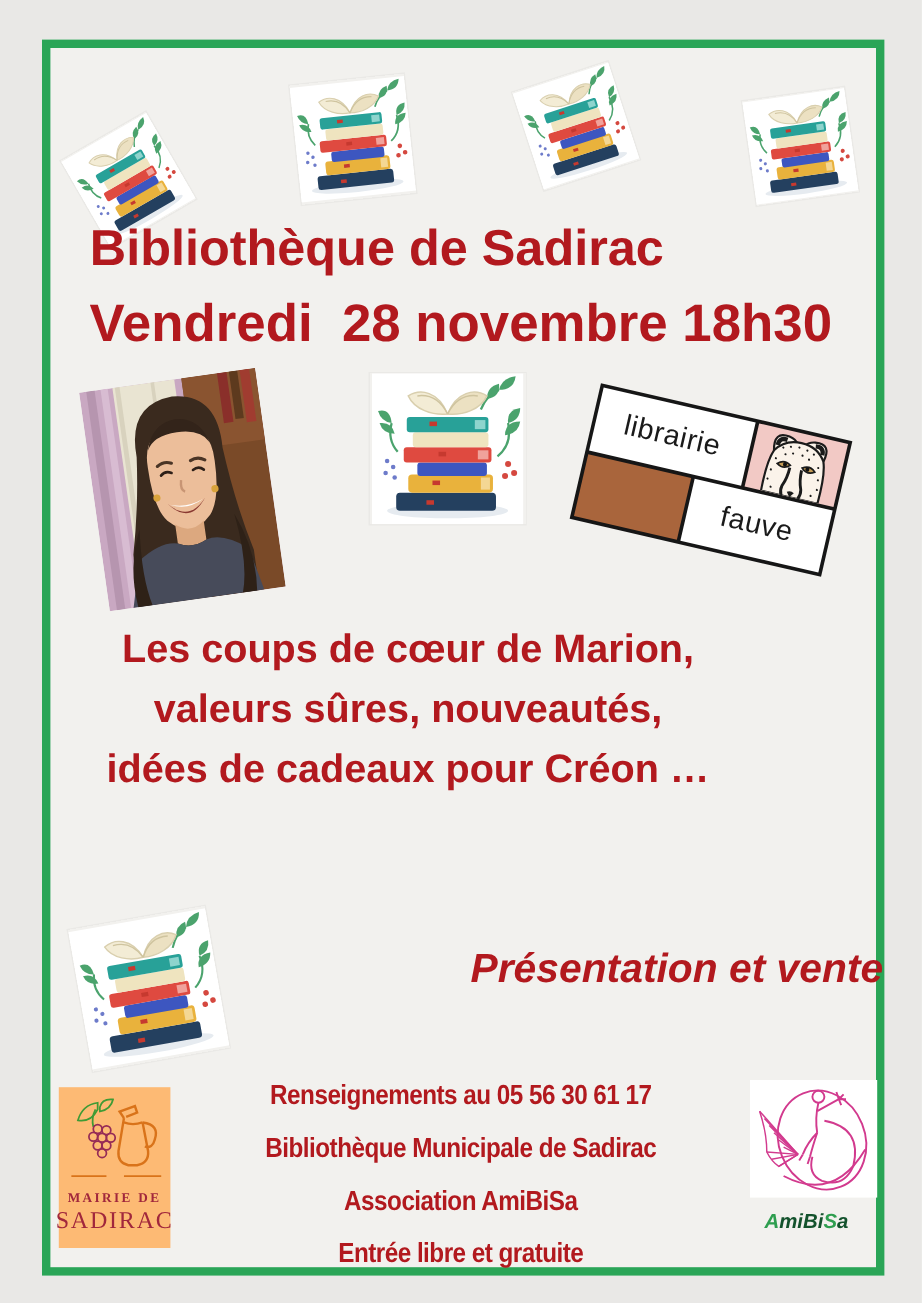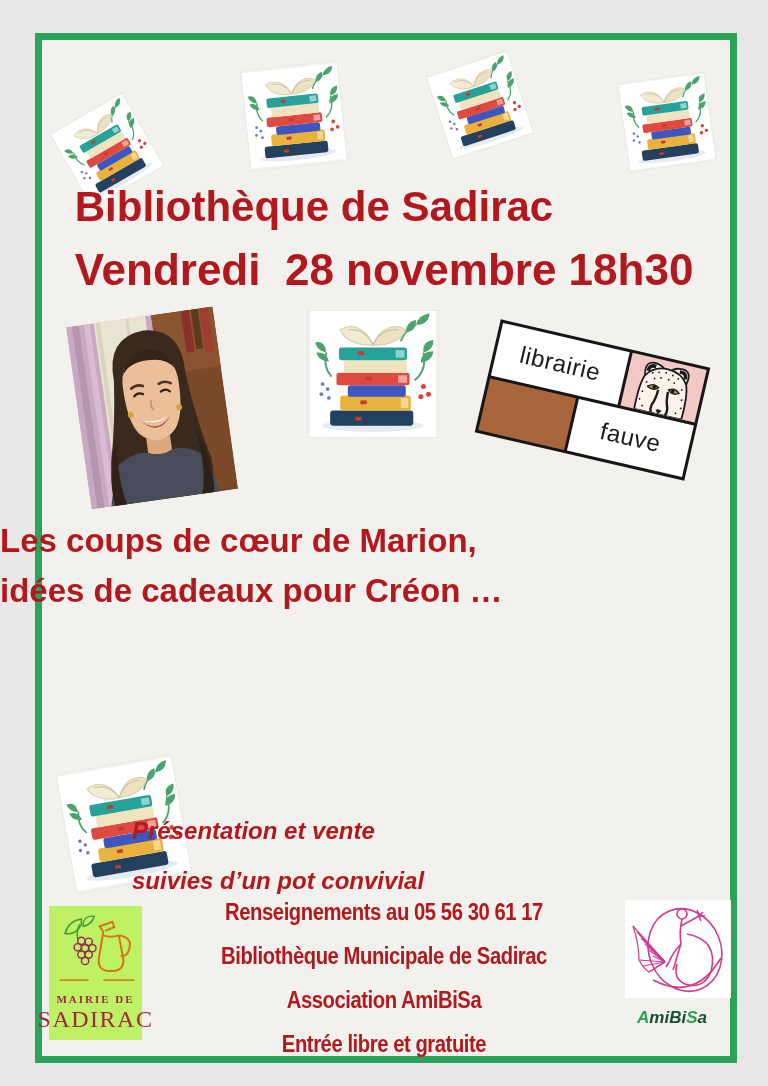--- a/index.html
+++ b/index.html
@@ -6,40 +6,40 @@
   body{background:#e9e8e6;font-family:"Liberation Sans",sans-serif;}
   .page{position:relative;width:768px;height:1086px;background:#e9e8e6;overflow:hidden;}
   .poster{position:absolute;left:35px;top:33px;width:702px;height:1030px;
           border:7px solid #2aa557;background:#f2f1ee;box-sizing:border-box;}
   .abs{position:absolute;}
   .stack{position:absolute;box-shadow:0 0 0 1px rgba(0,0,0,0.03);}
   .stack svg{display:block;width:100%;height:100%;}
   .red{color:#b2191e;}
   .title1{left:0;top:170px;width:628px;text-align:center;font-size:42px;font-weight:bold;margin-top:13px;}
   .title2{left:0;top:221px;width:768px;text-align:center;font-size:44px;font-weight:bold;white-space:pre;margin-top:24px;}
-  .bodyblock{left:0;top:516px;width:680px;font-size:33px;font-weight:bold;line-height:50px;}
-  .eventblock{left:132px;top:806px;width:604px;text-align:left;font-size:24px;font-weight:bold;font-style:italic;line-height:50px;}
+  .bodyblock{left:0;top:516px;width:680px;text-align:center;font-size:33px;font-weight:bold;line-height:50px;}
+  .eventblock{left:132px;top:782px;width:604px;text-align:right;font-size:34px;font-weight:bold;font-style:italic;line-height:50px;}
   .infoblock{left:33px;top:890px;width:702px;text-align:center;font-size:23px;font-weight:bold;line-height:44px;letter-spacing:-0.5px;transform:scaleX(.88);transform-origin:50% 0;}
   .photo{left:78px;top:316px;width:148px;height:184px;transform:rotate(-8deg);}
   .photo svg{display:block;width:100%;height:100%;}
   
   .fauve{left:485px;top:342px;width:215px;height:116px;transform:rotate(13deg);
          background:#161616;padding:3px;box-sizing:border-box;display:flex;flex-direction:column;gap:3px;}
   .frow{display:flex;gap:3px;flex:1;min-height:0;}
   .fcell{display:flex;align-items:center;justify-content:center;}
   .f-librairie{flex:0 0 62%;background:#fff;font-size:24px;color:#1a1a1a;letter-spacing:0.5px;}
   .f-cheetah{flex:1 1 auto;background:#f2c9c5;position:relative;overflow:hidden;}
   .f-cheetah svg{position:absolute;left:0;bottom:-1px;width:100%;}
   .f-brown{flex:0 0 42%;background:#a9653c;}
   .f-fauve{flex:1 1 auto;background:#fff;font-size:24px;color:#1a1a1a;letter-spacing:0.5px;}
   
-  .mairie{left:49px;top:906px;width:93px;height:134px;background:#bef264;display:flex;flex-direction:column;align-items:center;}
+  .mairie{left:49px;top:906px;width:93px;height:134px;background:#fdba74;display:flex;flex-direction:column;align-items:center;}
   .mairie svg{display:block;width:84px;height:84px;margin-top:2px;}
   .mairie-t1{font-family:"Liberation Serif",serif;color:#a1273c;font-size:11px;letter-spacing:2px;font-weight:bold;margin-top:1px;}
-  .mairie-t2{font-family:"Liberation Serif",serif;color:#a1273c;font-size:24px;letter-spacing:1.5px;margin-top:1px;}
+  .mairie-t2{font-family:"Liberation Serif",serif;color:#a1273c;font-size:20px;letter-spacing:1.5px;margin-top:1px;}
   
   .amibisa-box{left:625px;top:900px;width:106px;height:98px;background:#fff;}
   .amibisa-box svg{display:block;width:100%;height:100%;}
   .amibisa-text{left:622px;top:1008px;width:100px;text-align:center;font-size:17px;font-weight:bold;font-style:italic;}
   .c-green{color:#2e9e4f;}
   .c-magenta{color:#14532d;}
   .hidden-defs{position:absolute;width:0;height:0;overflow:hidden;}
 </style>
 </head>
 <body>
@@ -206,26 +206,26 @@
       </div>
     </div>
     <div class="frow">
       <div class="fcell f-brown"></div>
       <div class="fcell f-fauve">fauve</div>
     </div>
   </div>
 
   <div class="abs bodyblock red">
     <div>Les coups de cœur de Marion,</div>
+    <div>valeurs sûres, nouveautés,</div>
     <div>idées de cadeaux pour Créon …</div>
   </div>
 
   <div class="abs eventblock red">
     <div>Présentation et vente</div>
-    <div>suivies d’un pot convivial</div>
   </div>
 
   <div class="abs infoblock red">
     <div>Renseignements au 05 56 30 61 17</div>
     <div>Bibliothèque Municipale de Sadirac</div>
     <div>Association AmiBiSa</div>
     <div>Entrée libre et gratuite</div>
   </div>
 
   <div class="abs mairie">

